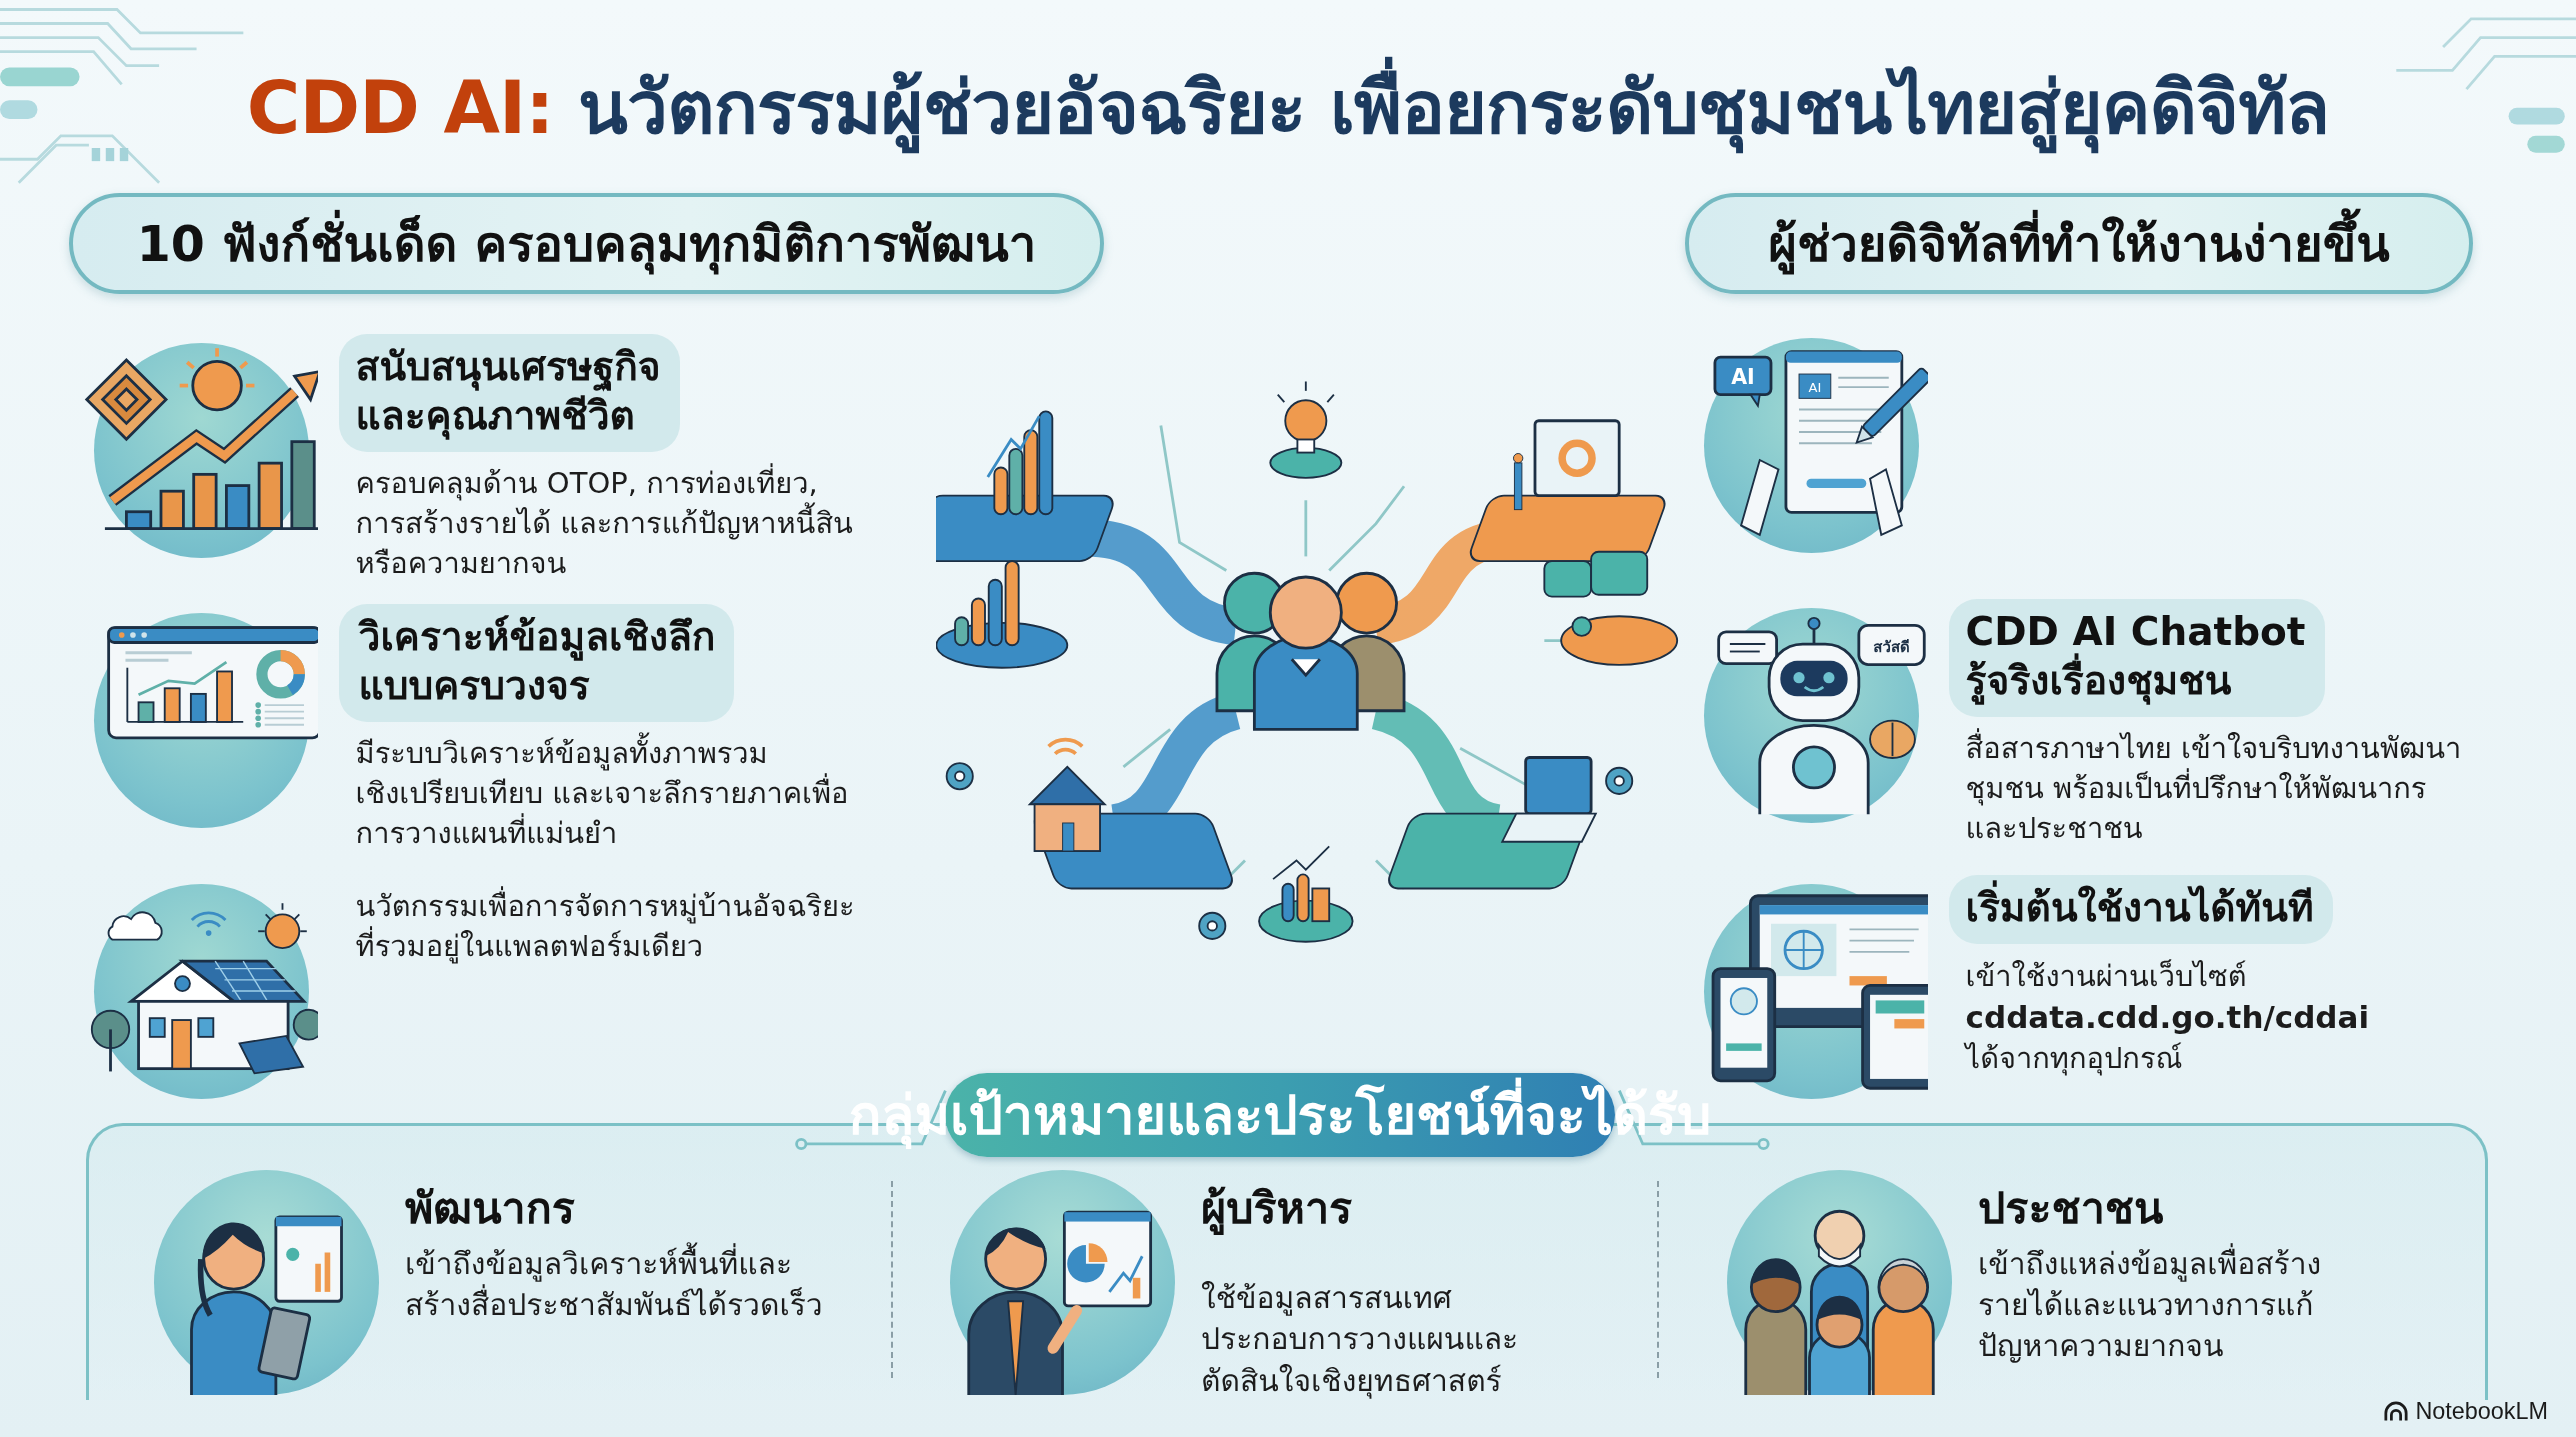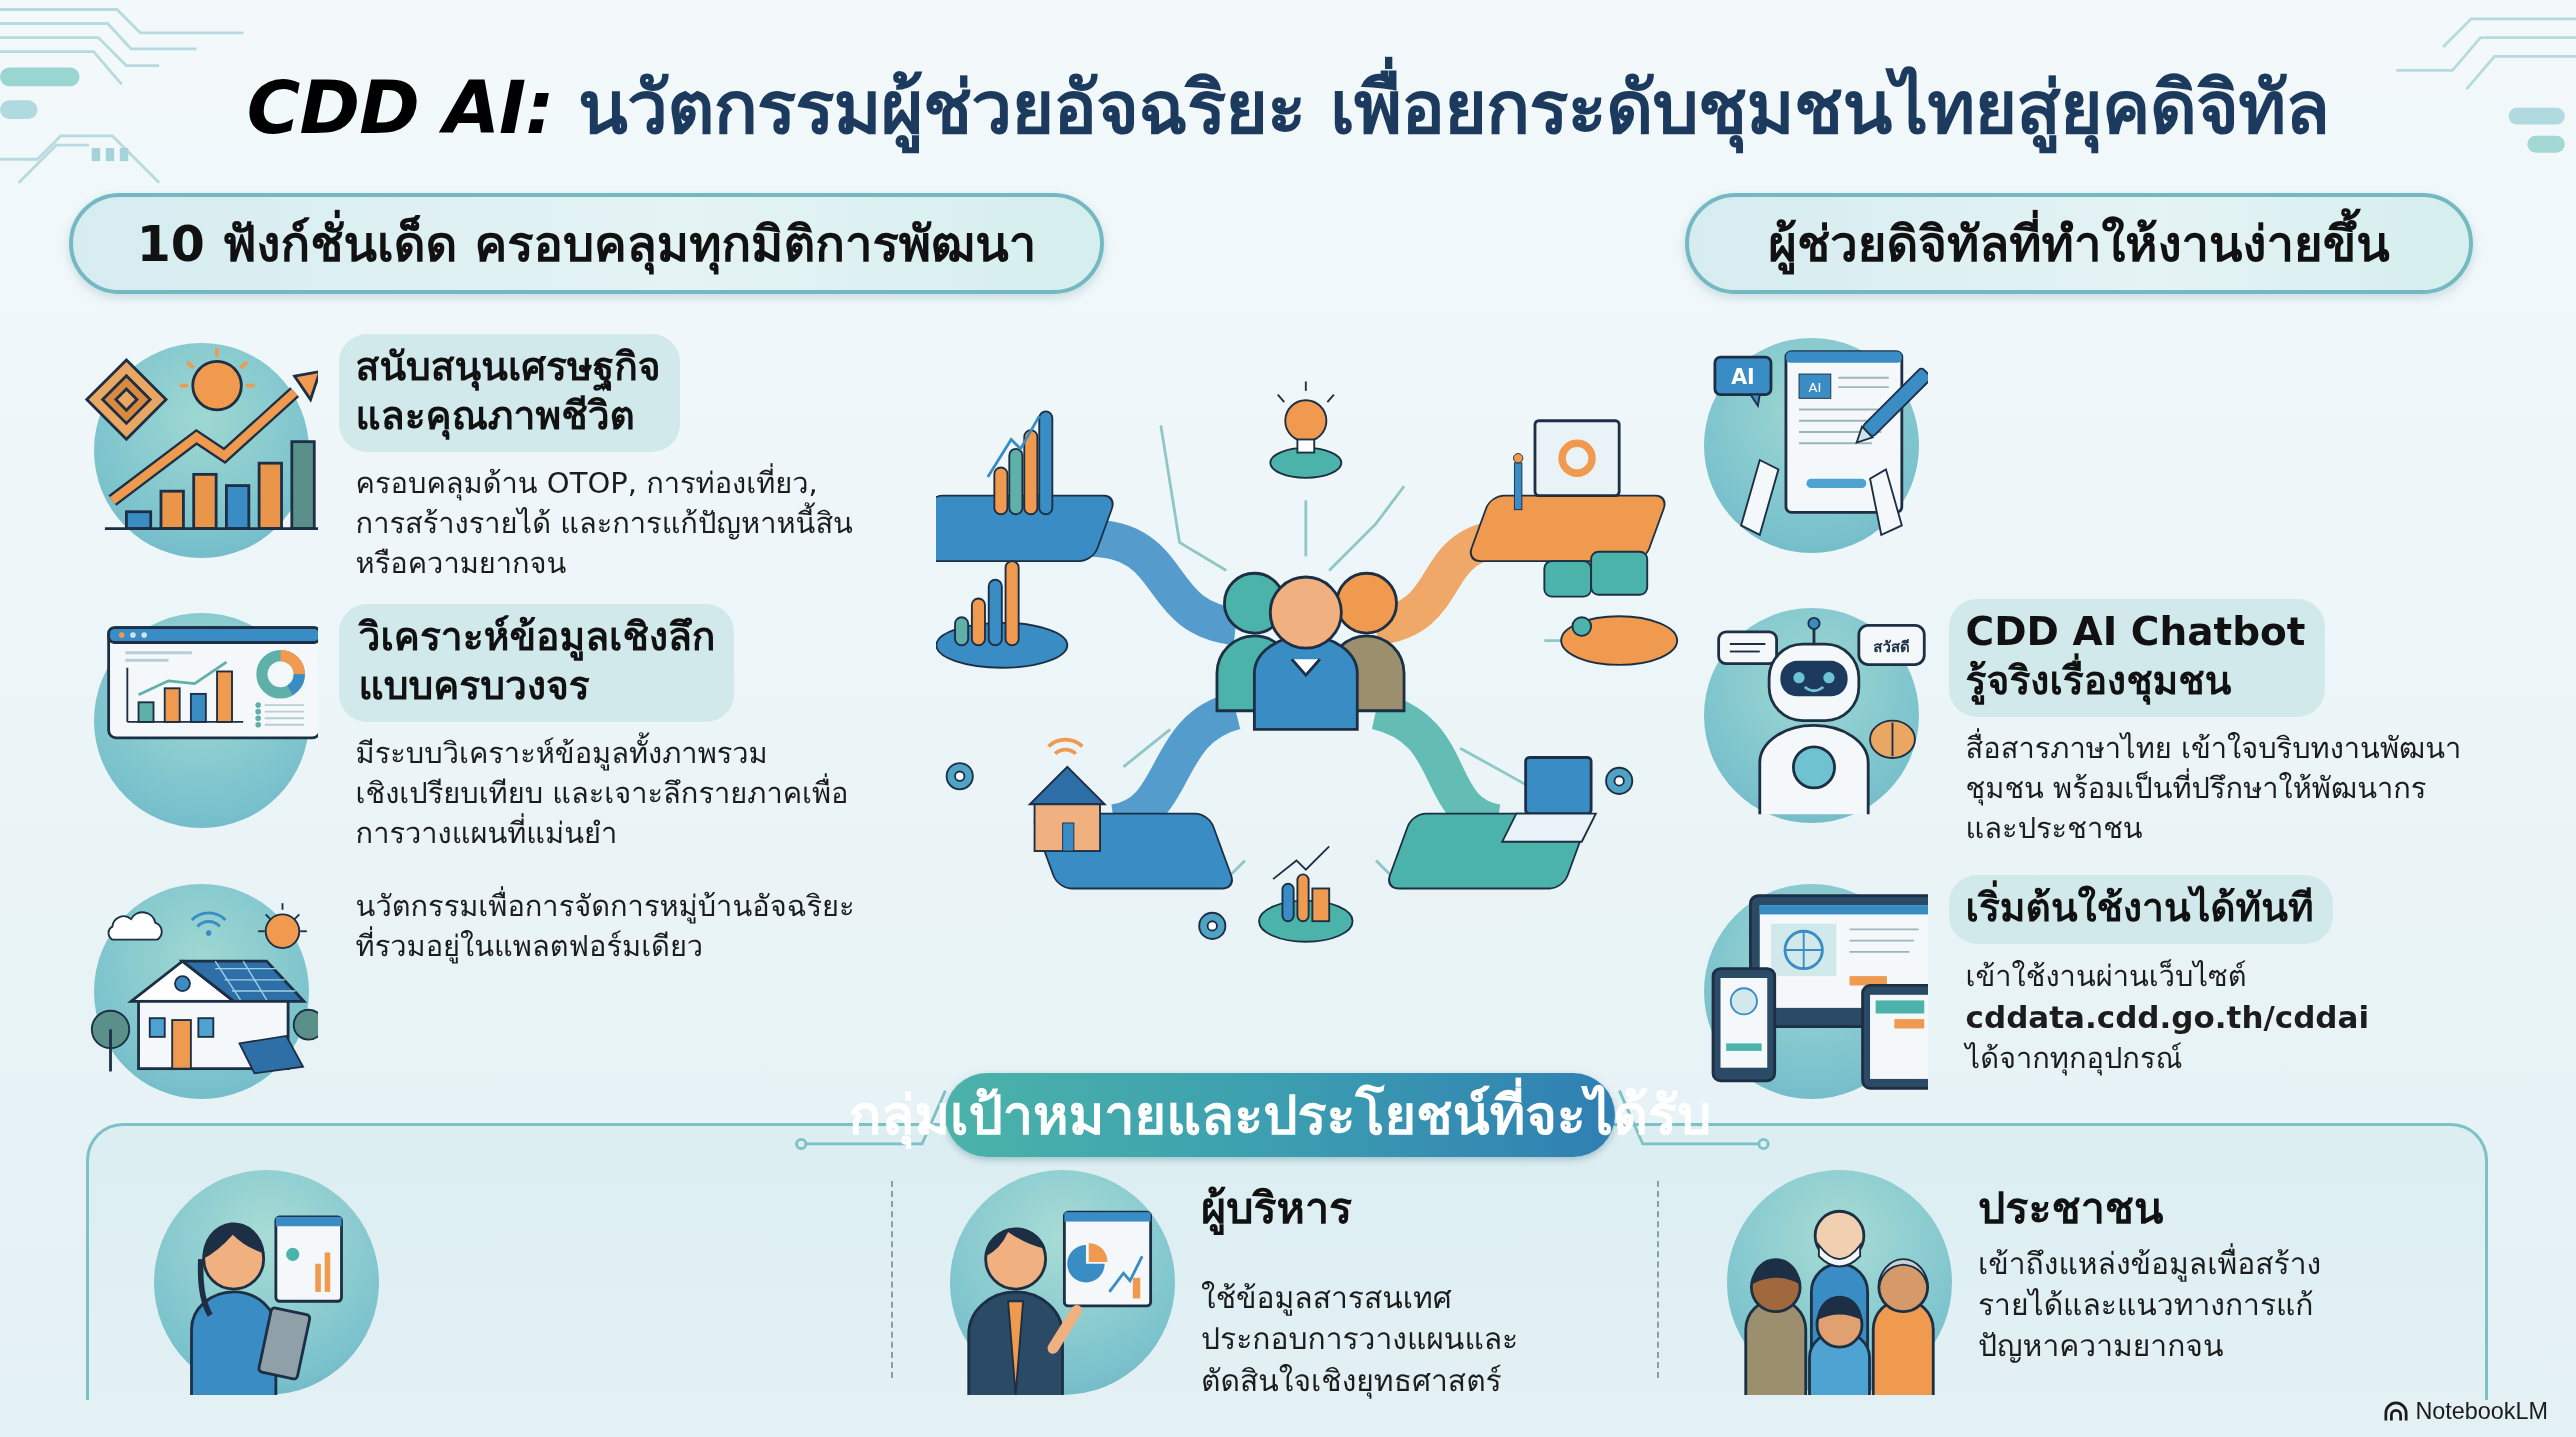--- a/index.html
+++ b/index.html
@@ -10,21 +10,21 @@
     color: #1b1b1b;
     position: relative;
   }
   .deco-circuit { position: absolute; top: 0; left: 0; width: 2576px; height: 1438px; pointer-events: none; }
   
   .main-title {
     position: absolute; left: 0; right: 0; top: 49px;
     text-align: center; font-weight: 700; font-size: 73px; letter-spacing: -0.9px;
     white-space: nowrap;
   }
-  .main-title .brand { color: #000000; font-style: italic; }
+  .main-title .brand { color: #c2410c; }
   .main-title .rest { color: #1c3a5e; }
 
   
   .section-pill {
     position: absolute; height: 101px; border-radius: 51px;
     background: linear-gradient(90deg, #d6ecf0 0%, #e4f3f4 60%, #d5eeee 100%);
     border: 4.7px solid #74b9c1;
     box-shadow: 0 3.7px 9.4px rgba(80,140,150,0.25);
     display: flex; align-items: center; justify-content: center;
     font-weight: 700; font-size: 49px; color: #111;
@@ -468,20 +468,25 @@
       <path d="M52 95 a33 36 0 0 1 66 -6 q-20 -6 -34 -20 q-16 18 -32 26z" fill="#1c2f44"></path>
       <path d="M50 95 q-2 40 10 60" stroke="#1c2f44" stroke-width="6" fill="none"></path>
       <rect x="130" y="50" width="70" height="90" rx="4" fill="#f4f8fa" stroke="#1c2f44" stroke-width="3"></rect>
       <rect x="130" y="50" width="70" height="10" fill="#3a8cc4"></rect>
       <rect x="172" y="100" width="6" height="30" fill="#ef9a4e"></rect>
         <rect x="182" y="88" width="6" height="42" fill="#ef9a4e"></rect>
       <circle cx="148" cy="90" r="7" fill="#4bb3a9"></circle>
       <rect x="118" y="150" width="42" height="70" rx="4" fill="#8fa0a8" stroke="#1c2f44" stroke-width="3" transform="rotate(12 139 185)"></rect>
     </svg>
   </div>
+  <div class="text">
+    <div class="title">พัฒนากร</div>
+    <div class="desc" style="white-space:pre-line;">เข้าถึงข้อมูลวิเคราะห์พื้นที่และ
+สร้างสื่อประชาสัมพันธ์ได้รวดเร็ว</div>
+  </div>
 </div>
 
 <div class="divider-dashed" style="left:891px;"></div>
 
 <div class="target" style="left:950px;">
   <div class="avatar-wrap">
     <div class="bg"></div>
     <svg width="225" height="225" viewBox="0 0 240 240">
       <path d="M20 240 V175 a50 45 0 0 1 100 0 V240" fill="#2b4a66" stroke="#1c2f44" stroke-width="3"></path>
       <path d="M62 140 L70 240 L78 140z" fill="#ef9a4e" stroke="#1c2f44" stroke-width="2"></path>

